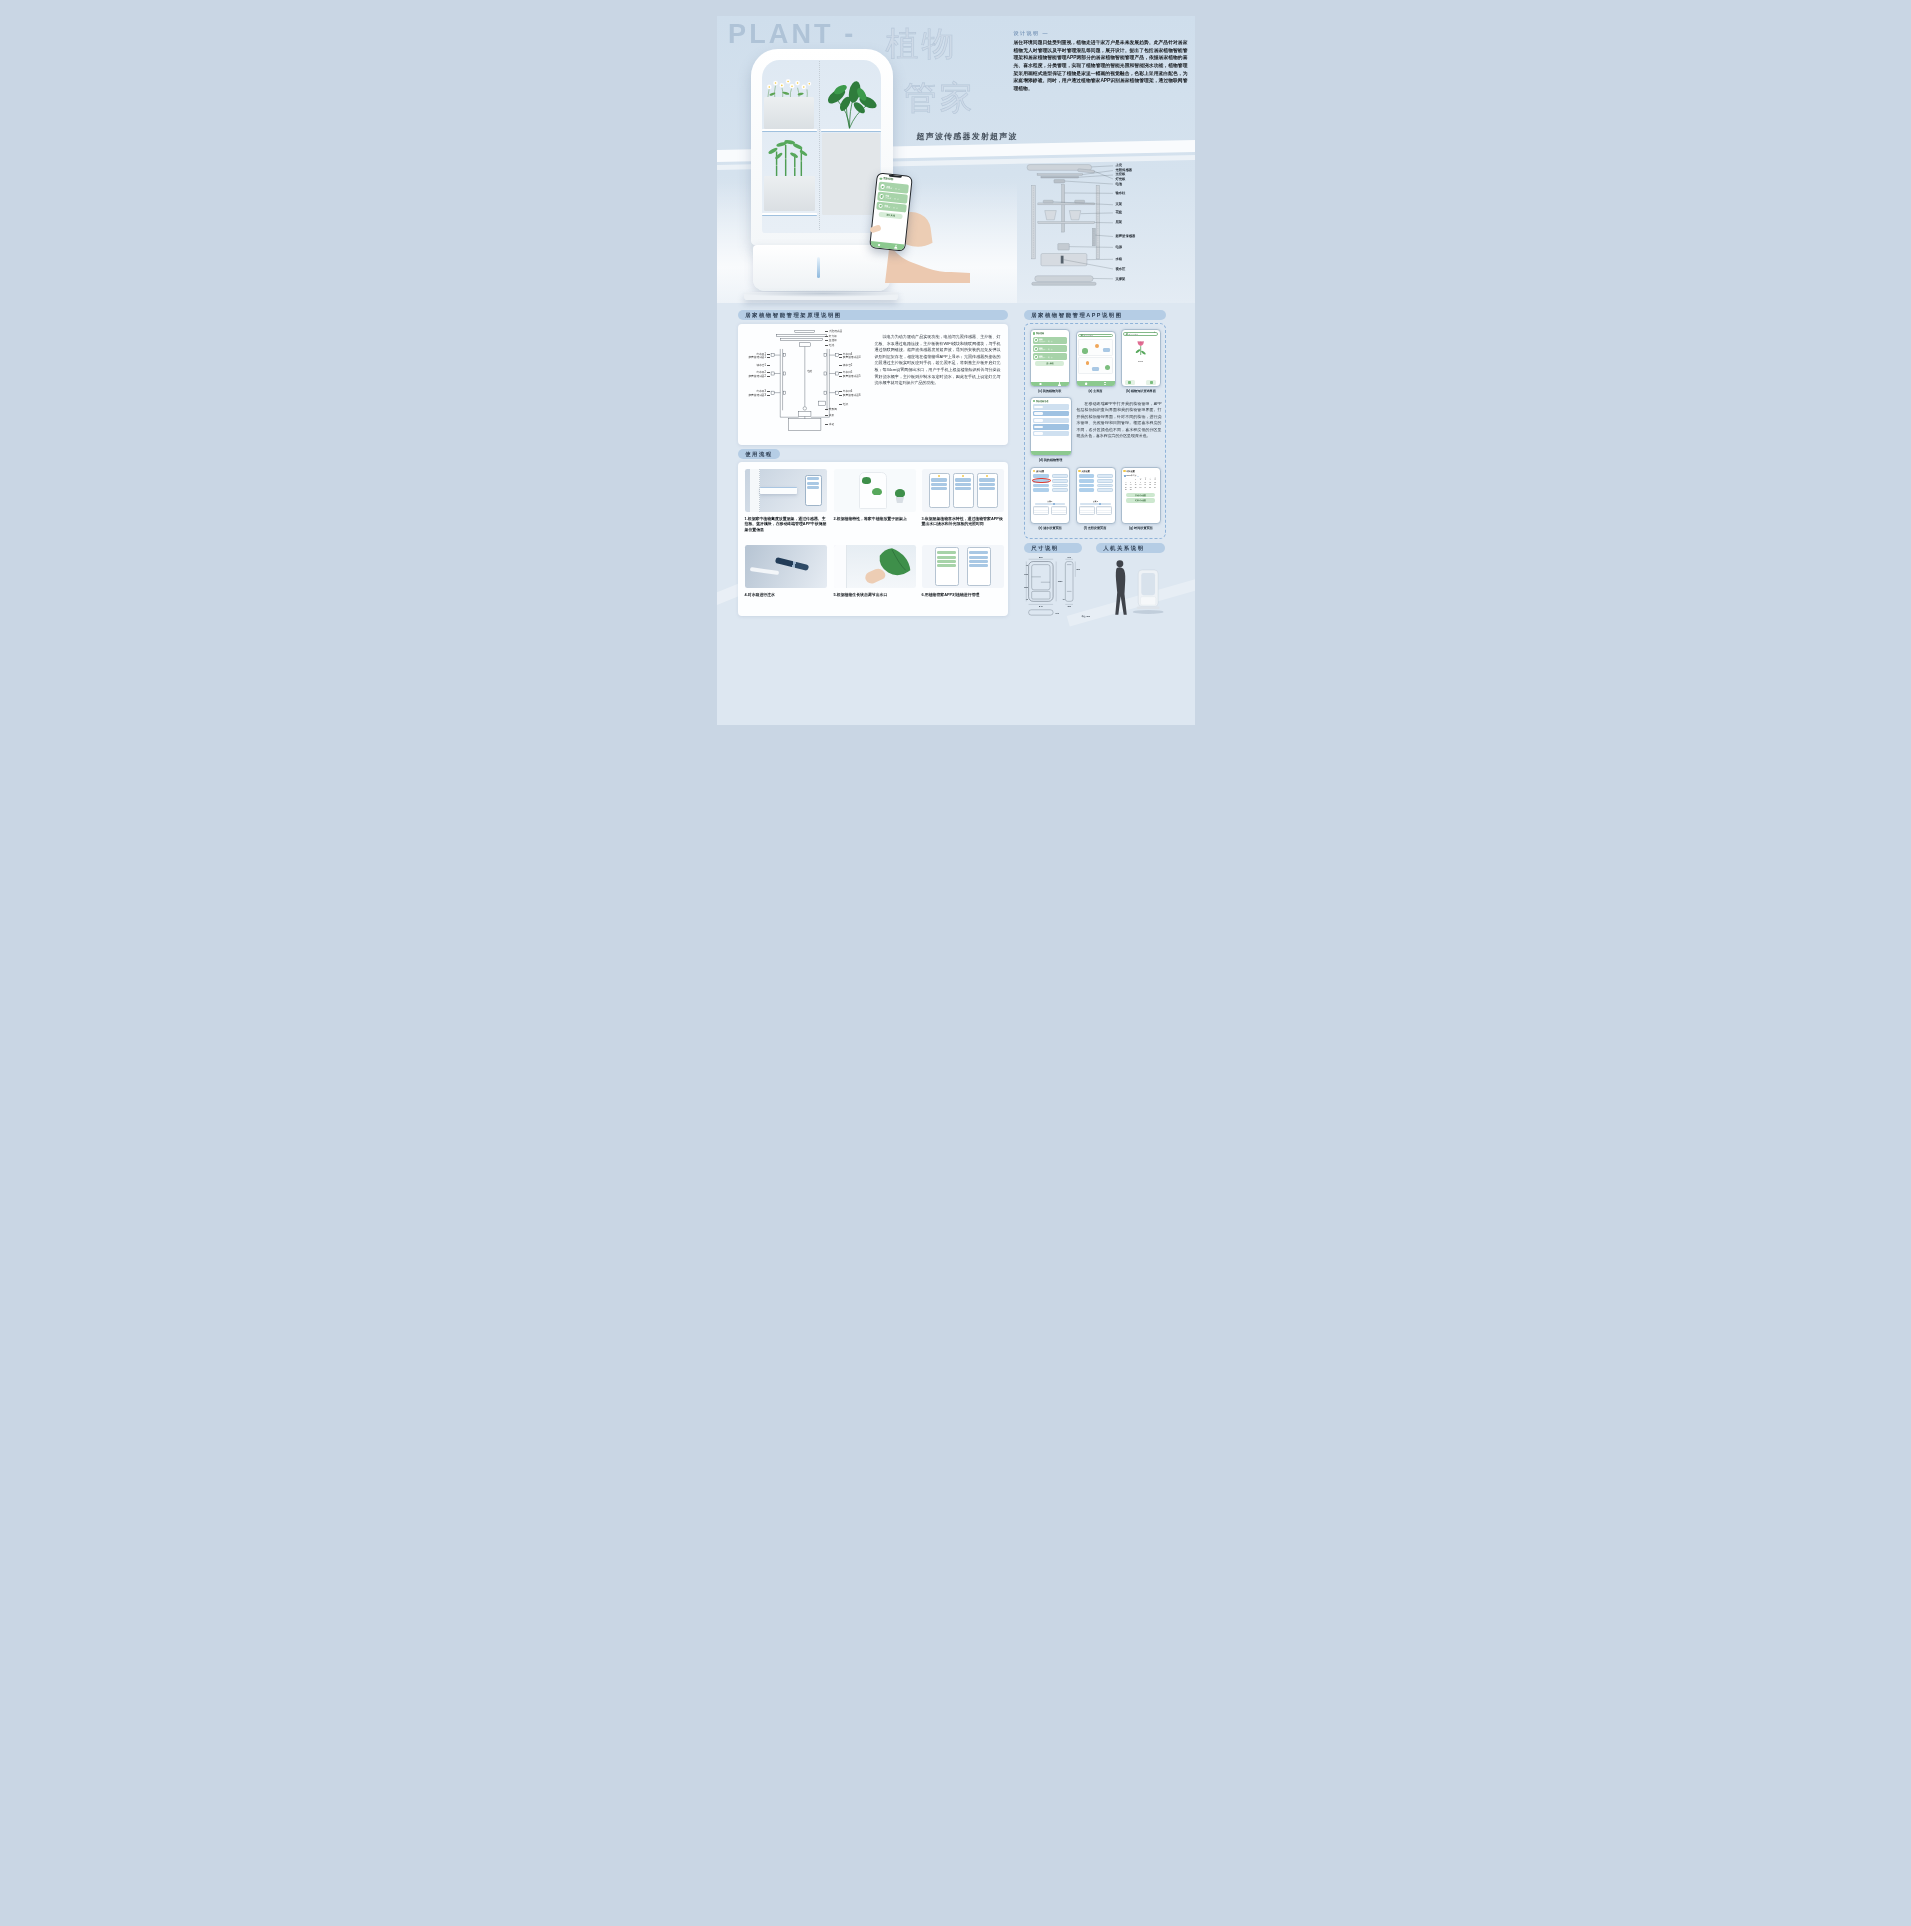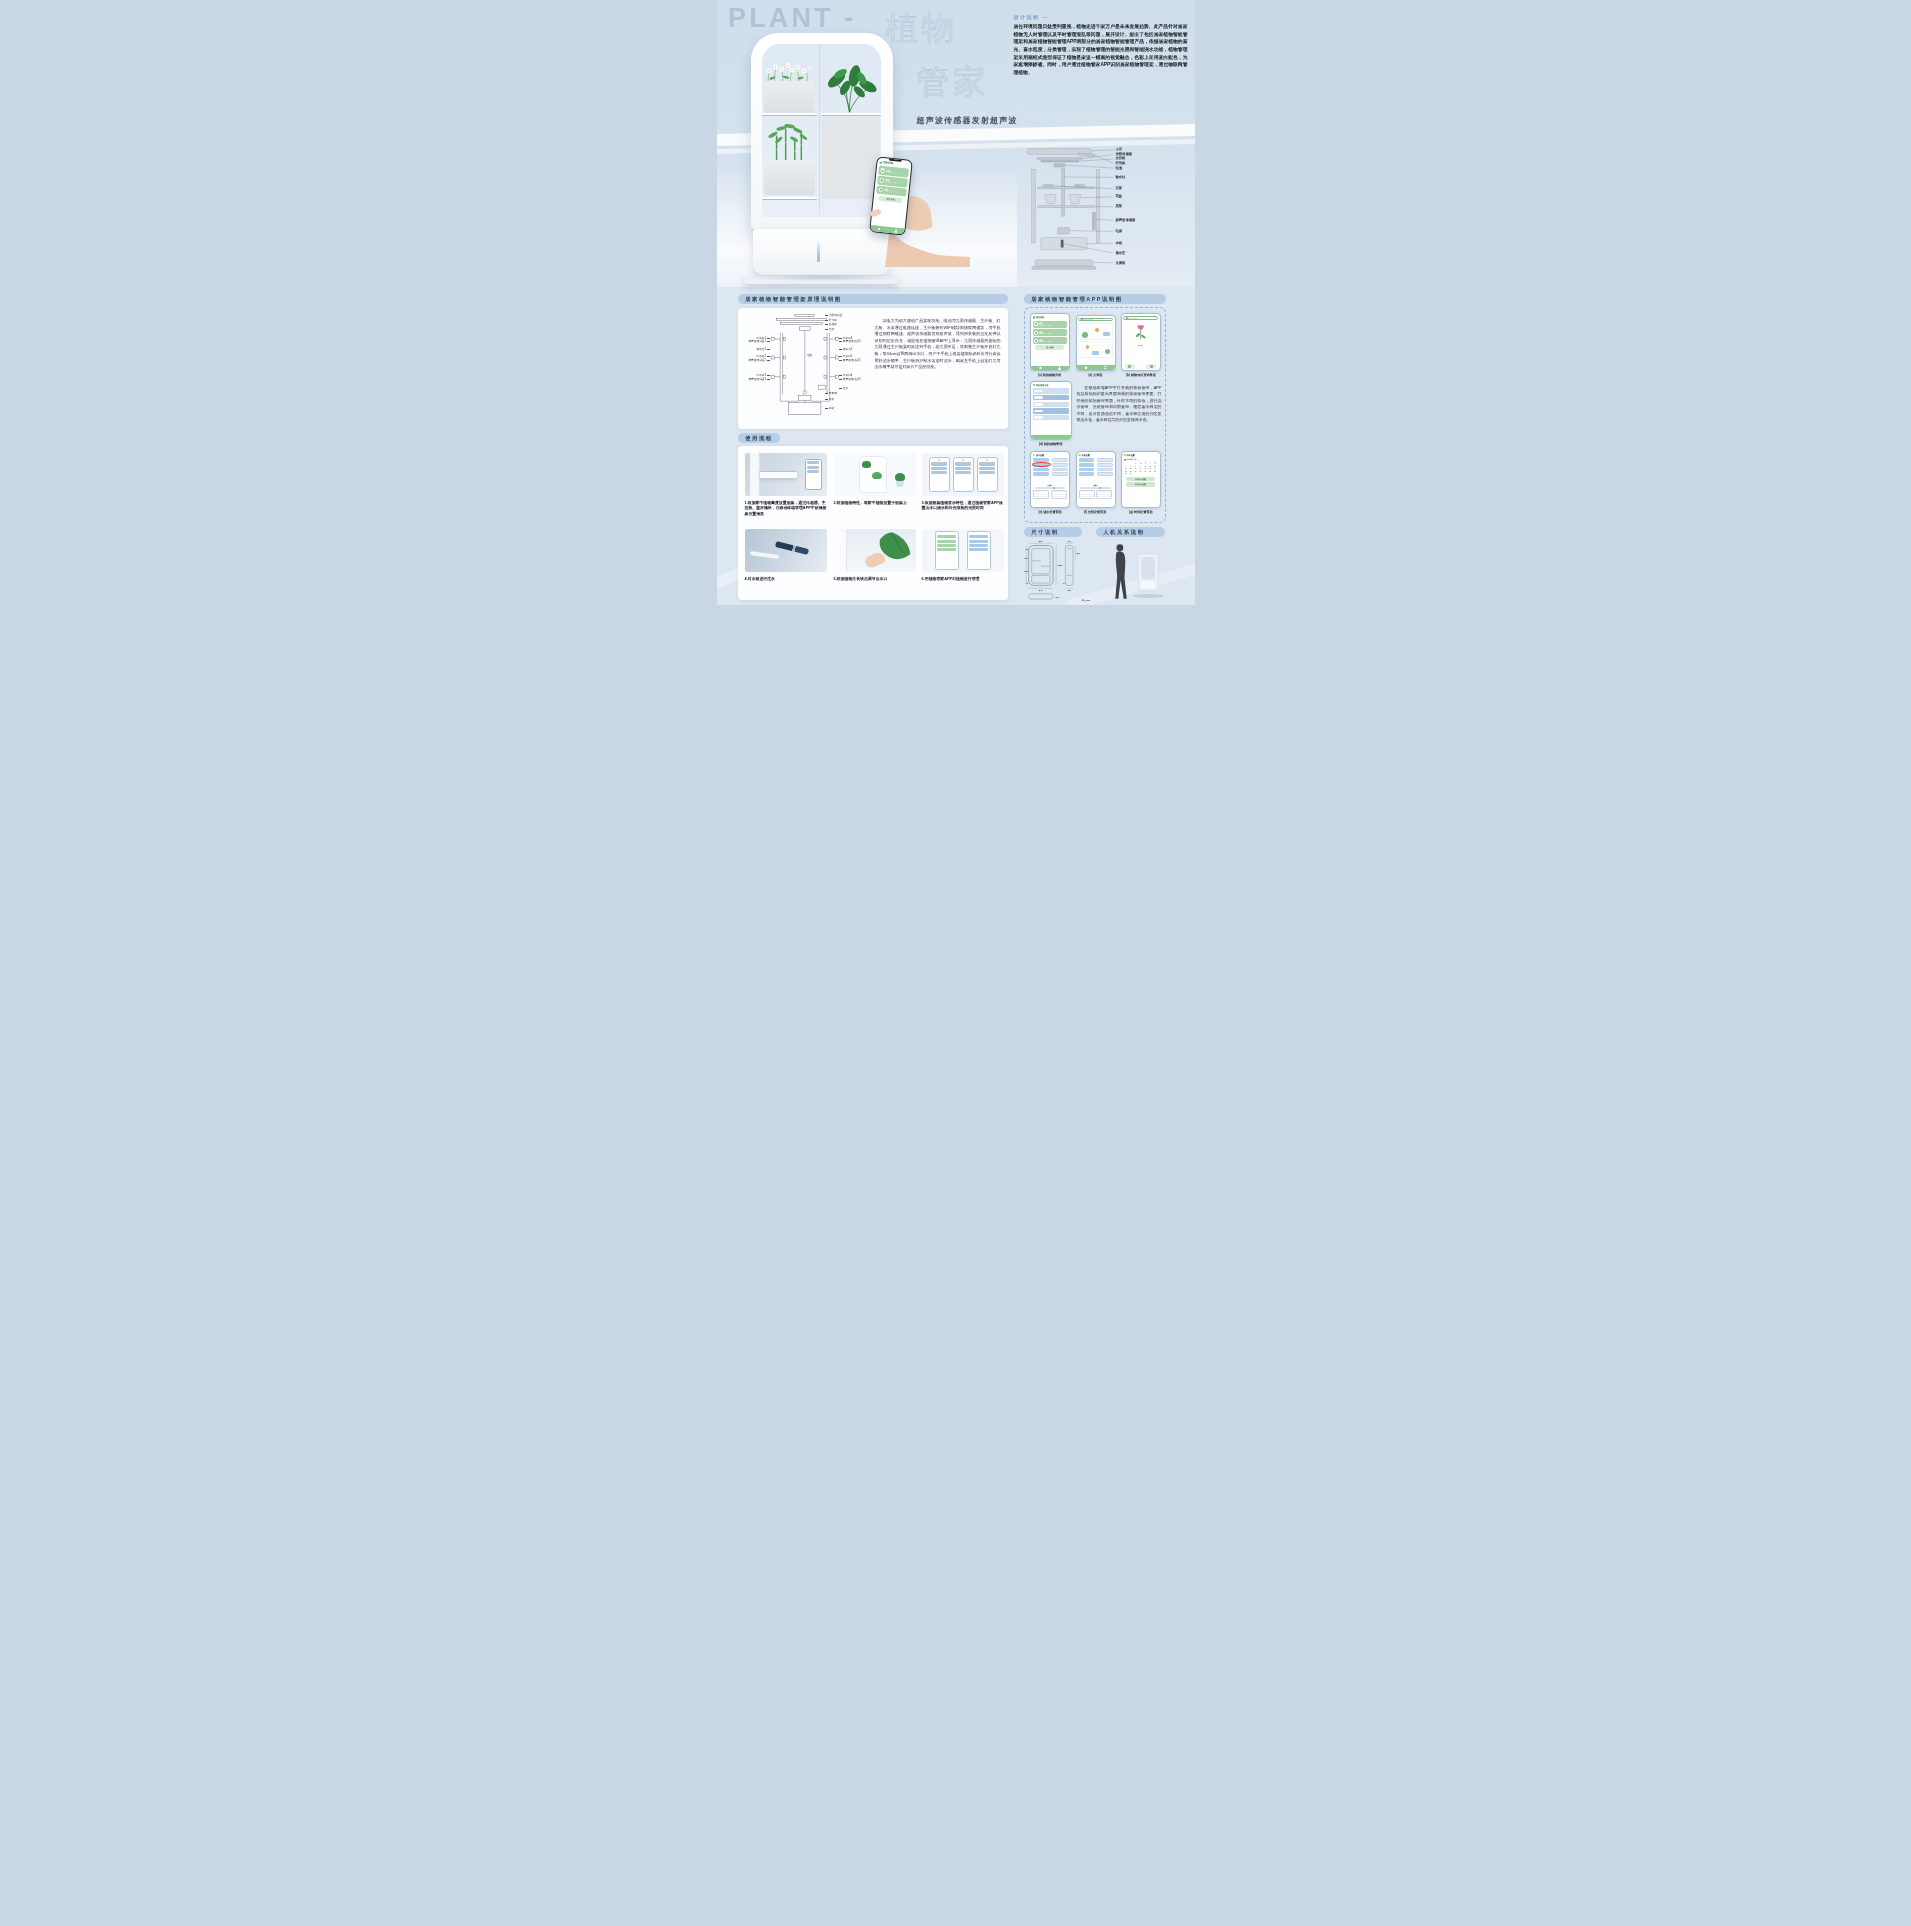--- a/index.html
+++ b/index.html
@@ -1,33 +1,33 @@
 <!DOCTYPE html>
 <html style="font-size:6.2px"><head>
 <meta charset="utf-8">
 <style>
   * { margin:0; padding:0; box-sizing:border-box; }
   html,body { background:#c9d6e4; }
   body { font-family:"Liberation Sans","DejaVu Sans",sans-serif; }
-  .poster { position:relative; width:478px; height:605px; margin:0 auto; background:#dde7f1; overflow:hidden; }
+  .poster { position:relative; width:478px; height:709px; margin:16px auto; background:#dde7f1; overflow:hidden; }
   .abs { position:absolute; }
 
   
   .hero-bg { left:0; top:0; width:478px; height:287px; background:linear-gradient(180deg,#cfdeec 0%,#d5e2ee 55%,#e4ecf4 100%); }
   .stripe-a { left:-7.7px; top:129px; width:501px; height:11.6px; background:rgba(255,255,255,.85); transform:rotate(-1.2deg); }
   .stripe-b { left:-7.7px; top:144px; width:501px; height:4.6px; background:rgba(255,255,255,.55); transform:rotate(-1.2deg); }
   .hero-glow { left:0; top:166px; width:300px; height:121px; background:linear-gradient(180deg,rgba(255,255,255,0) 0%,rgba(255,255,255,.8) 70%,rgba(238,243,248,.95) 100%); }
   .deco1 { left:-62px; top:555px; width:231px; height:12.3px; background:rgba(255,255,255,.35); transform:rotate(-22deg); }
   .deco2 { left:347px; top:570px; width:216px; height:10.8px; background:rgba(255,255,255,.3); transform:rotate(-16deg); }
 
   
   .title-en { left:11.6px; top:3.1px; font-size:27px; font-weight:800; letter-spacing:3.1px; color:#afc3d7; }
   .title-cn { font-size:33px; letter-spacing:3.1px; color:rgba(205,217,231,.9); -webkit-text-stroke:0.6px #b6c7d9; }
   .cn1 { left:169px; top:6.2px; }
-  .cn2 { left:200px; top:60px; }
+  .cn2 { left:187px; top:60px; }
   .subtitle { left:200px; top:115px; font-size:8px; font-weight:700; letter-spacing:1.2px; color:#45505c; }
   .design-note { left:297px; top:14px; width:174px; }
   .dn-title { font-size:5px; color:#7e9bbc; letter-spacing:1.5px; font-weight:700; margin-bottom:3.1px; }
   .dn-body { font-size:4.8px; line-height:1.6; color:#15181c; font-weight:600; text-align:justify; }
 
   
   .rack { left:34px; top:33px; width:146px; height:239px; }
   .rack-frame { left:0; top:0; width:142px; height:196px; background:linear-gradient(180deg,#ffffff,#f4f7f9); border-radius:27px 27px 4.6px 4.6px; box-shadow:0 7px 14px rgba(90,110,140,.28); }
   .rack-window { left:11.6px; top:10.8px; width:119px; height:173px; background:linear-gradient(180deg,#dfe9f3,#e8eff6); border-radius:17.7px 17.7px 3.1px 3.1px; overflow:hidden; }
   .holes { width:0; height:169px; top:1.5px; border-left:0.8px dotted #c3ccd4; }

